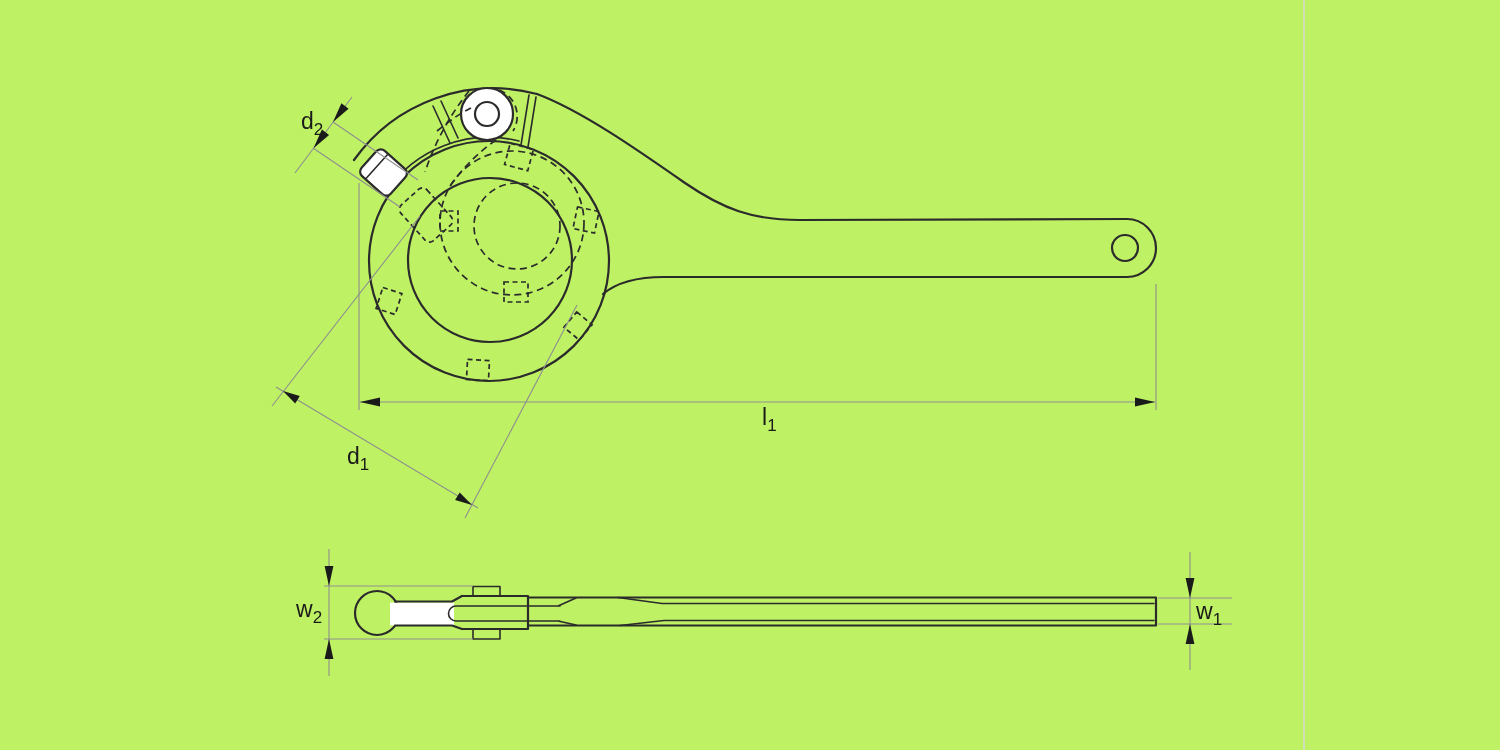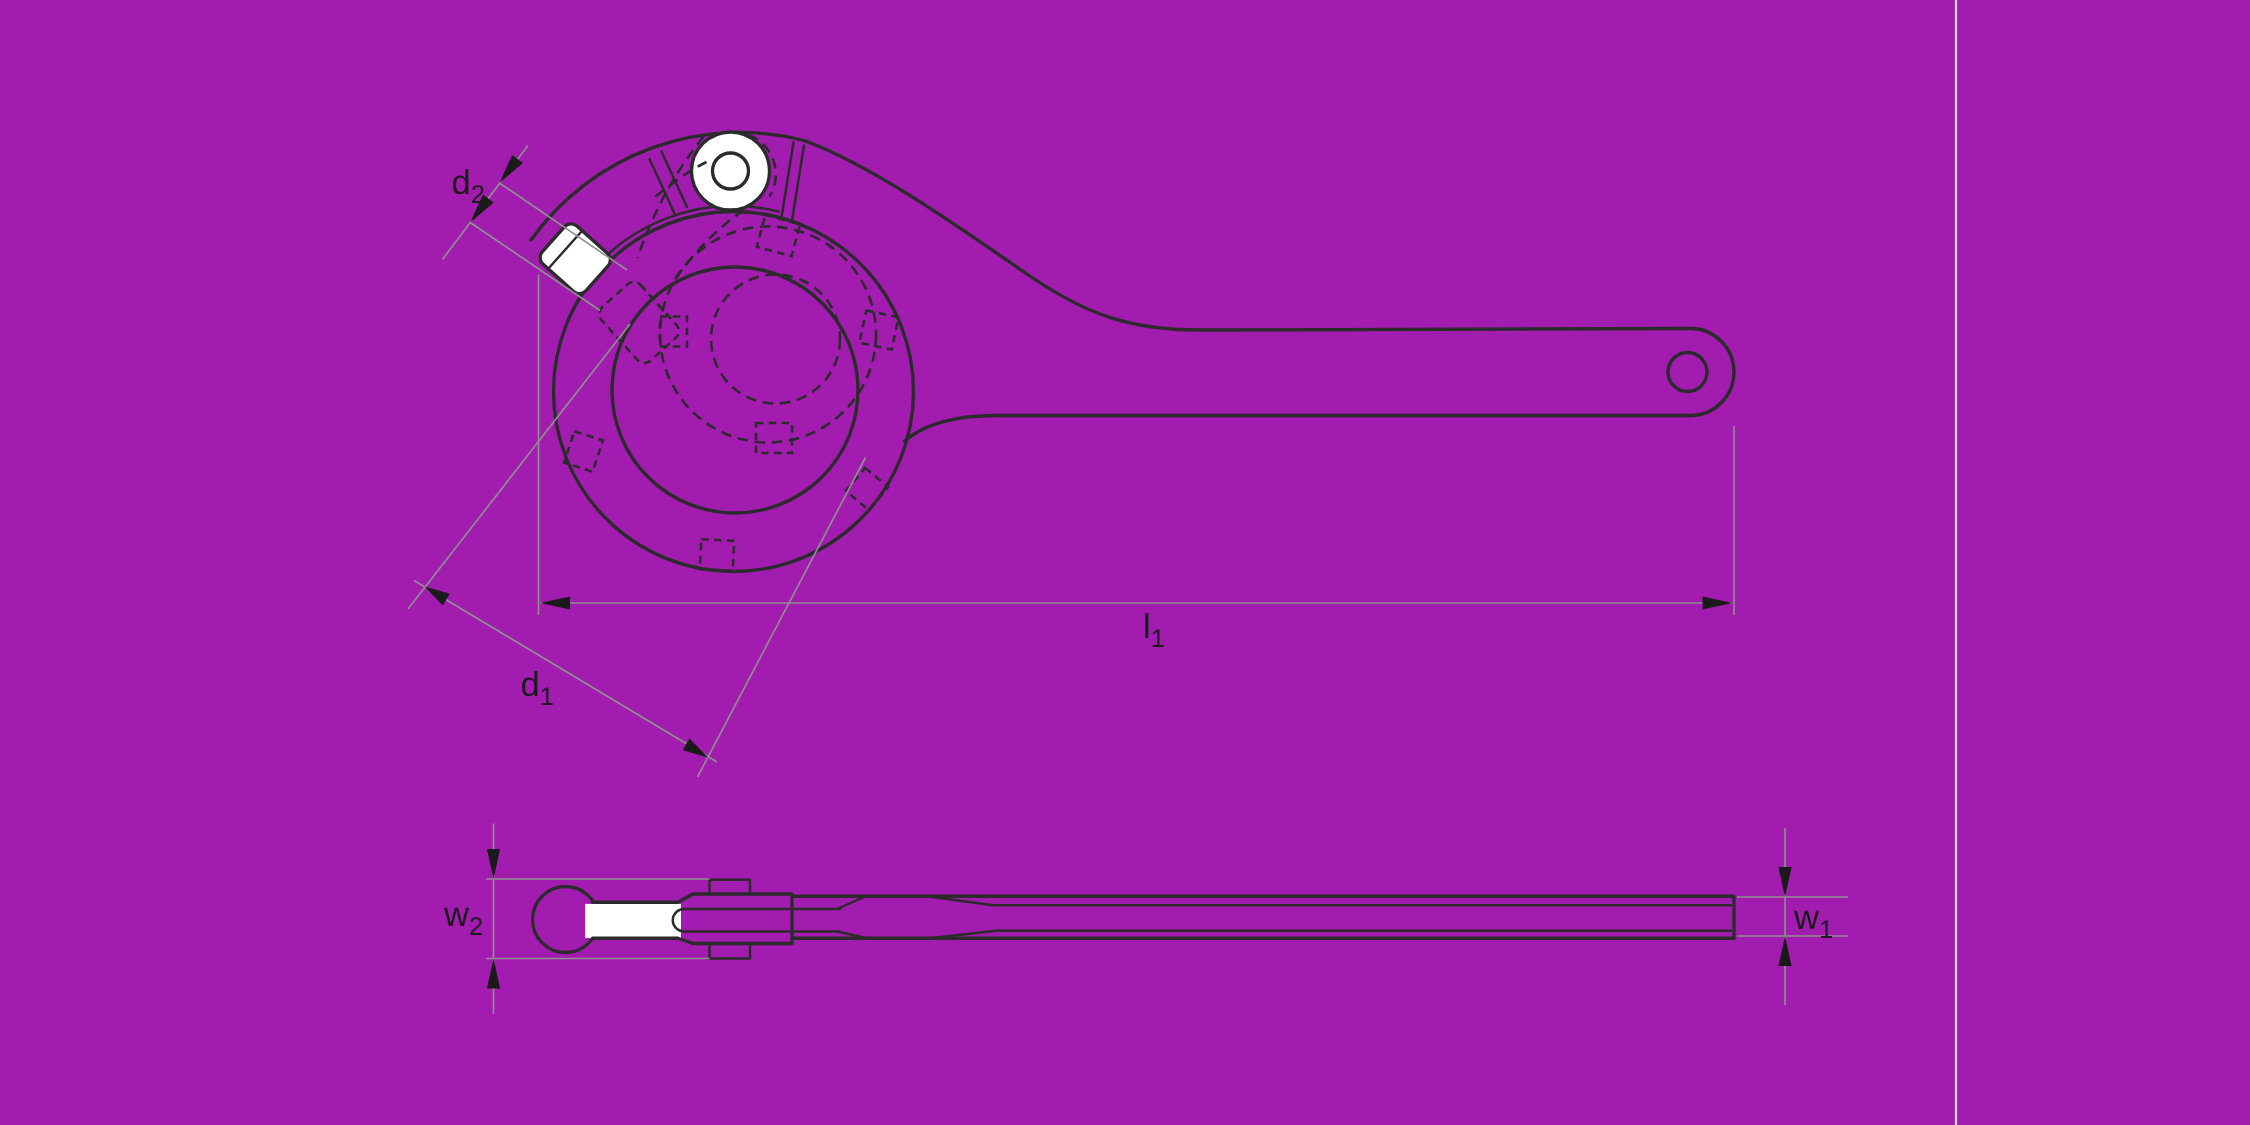--- a/index.html
+++ b/index.html
@@ -1,16 +1,16 @@
 <!DOCTYPE html>
 <html><head>
 <meta charset="utf-8">
 <style>
   html,body{margin:0;padding:0;background:#ffffff;}
-  .stage{position:relative;width:1500px;height:750px;background:#a21caf;overflow:hidden;
+  .stage{position:relative;width:1500px;height:750px;background:#bef264;overflow:hidden;
          font-family:"Liberation Sans", sans-serif;}
   svg{position:absolute;left:0;top:0;}
   .outline{fill:none;stroke:#2b2b2b;stroke-width:2.2;stroke-linecap:round;stroke-linejoin:round;}
   .outline-thin{fill:none;stroke:#2b2b2b;stroke-width:1.6;stroke-linecap:round;stroke-linejoin:round;}
   .whitefill{fill:#ffffff;stroke:#2b2b2b;stroke-width:2.2;stroke-linejoin:round;}
   .dashed{fill:none;stroke:#2b2b2b;stroke-width:1.7;stroke-dasharray:7 4.5;stroke-linecap:butt;}
   .dashed-sq{fill:none;stroke:#2b2b2b;stroke-width:1.7;stroke-dasharray:5 3.5;}
   .cline{fill:none;stroke:#8f8f8f;stroke-width:1.1;}
   .arrow{fill:#1a1a1a;stroke:none;}
   .dimtext{font-family:"Liberation Sans", sans-serif;font-size:23px;fill:#1a1a1a;}

